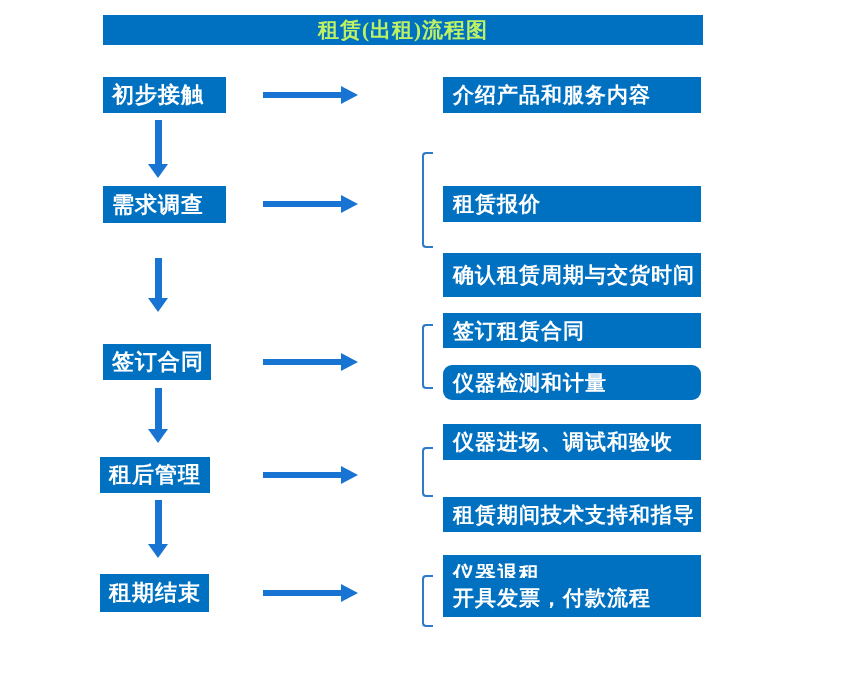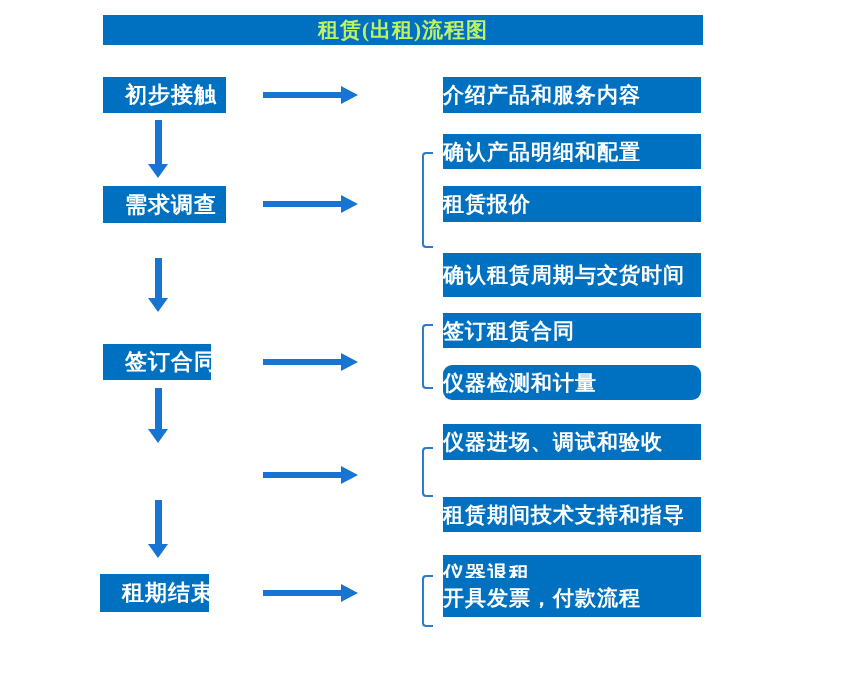--- a/index.html
+++ b/index.html
@@ -21,22 +21,22 @@
     white-space:nowrap;
   }
   .title-bar {
     position:absolute;
     left:103px; top:15px; width:600px; height:30px;
     background:#0070C0; color:#bef264;
     display:flex; align-items:center; justify-content:center;
     font-size:21px; letter-spacing:1px;
     box-sizing:border-box;
   }
-  .step  { left:103px; padding-left:22px;  font-size:22px; letter-spacing:1px; }
-  .detail{ left:443px; width:258px; font-size:21px; letter-spacing:1px; }
+  .step  { left:103px; padding-left:9px;  font-size:22px; letter-spacing:1px; }
+  .detail{ left:443px; width:258px; padding-left:10px; font-size:21px; letter-spacing:1px; }
 
   
   .harrow { position:absolute; left:263px; width:96px; height:20px; display:flex; align-items:center; }
   .harrow .shaft { width:78px; height:6px; background:#1874D2; }
   .harrow .head  { width:0; height:0; border-left:17px solid #1874D2;
                    border-top:9px solid transparent; border-bottom:9px solid transparent; }
 
   
   .varrow { position:absolute; left:148px; display:flex; flex-direction:column; align-items:center; }
   .varrow .vshaft { width:7px; background:#1874D2; }
@@ -54,24 +54,24 @@
 </head>
 <body>
 
 <div class="canvas">
 
   <div class="title-bar">租赁(出租)流程图</div>
 
   <div class="box step" style="top:77px;  width:123px; height:36px;">初步接触</div>
   <div class="box step" style="top:186px; width:123px; height:37px;">需求调查</div>
   <div class="box step" style="top:344px; width:108px; height:36px;">签订合同</div>
+  <div class="box step" style="top:457px; left:100px; width:110px; height:36px;">租后管理</div>
   <div class="box step" style="top:574px; left:100px; width:109px; height:38px;">租期结束</div>
 
   <div class="box detail" style="top:77px;  height:36px;">介绍产品和服务内容</div>
-  <div class="box detail" style="top:134px; height:35px;">确认产品明细和配置</div>
   <div class="box detail" style="top:186px; height:36px;">租赁报价</div>
   <div class="box detail" style="top:253px; height:44px;">确认租赁周期与交货时间</div>
   <div class="box detail" style="top:313px; height:35px;">签订租赁合同</div>
   <div class="box detail" style="top:365px; height:35px;border-radius:9px;">仪器检测和计量</div>
   <div class="box detail" style="top:424px; height:36px;">仪器进场、调试和验收</div>
   <div class="box detail" style="top:497px; height:35px;">租赁期间技术支持和指导</div>
   <div class="box detail" style="top:555px; height:38px;">仪器退租</div>
   <div class="box detail" style="top:578px; height:39px;">开具发票，付款流程</div>
 
   <div class="harrow" style="top:85px;">

